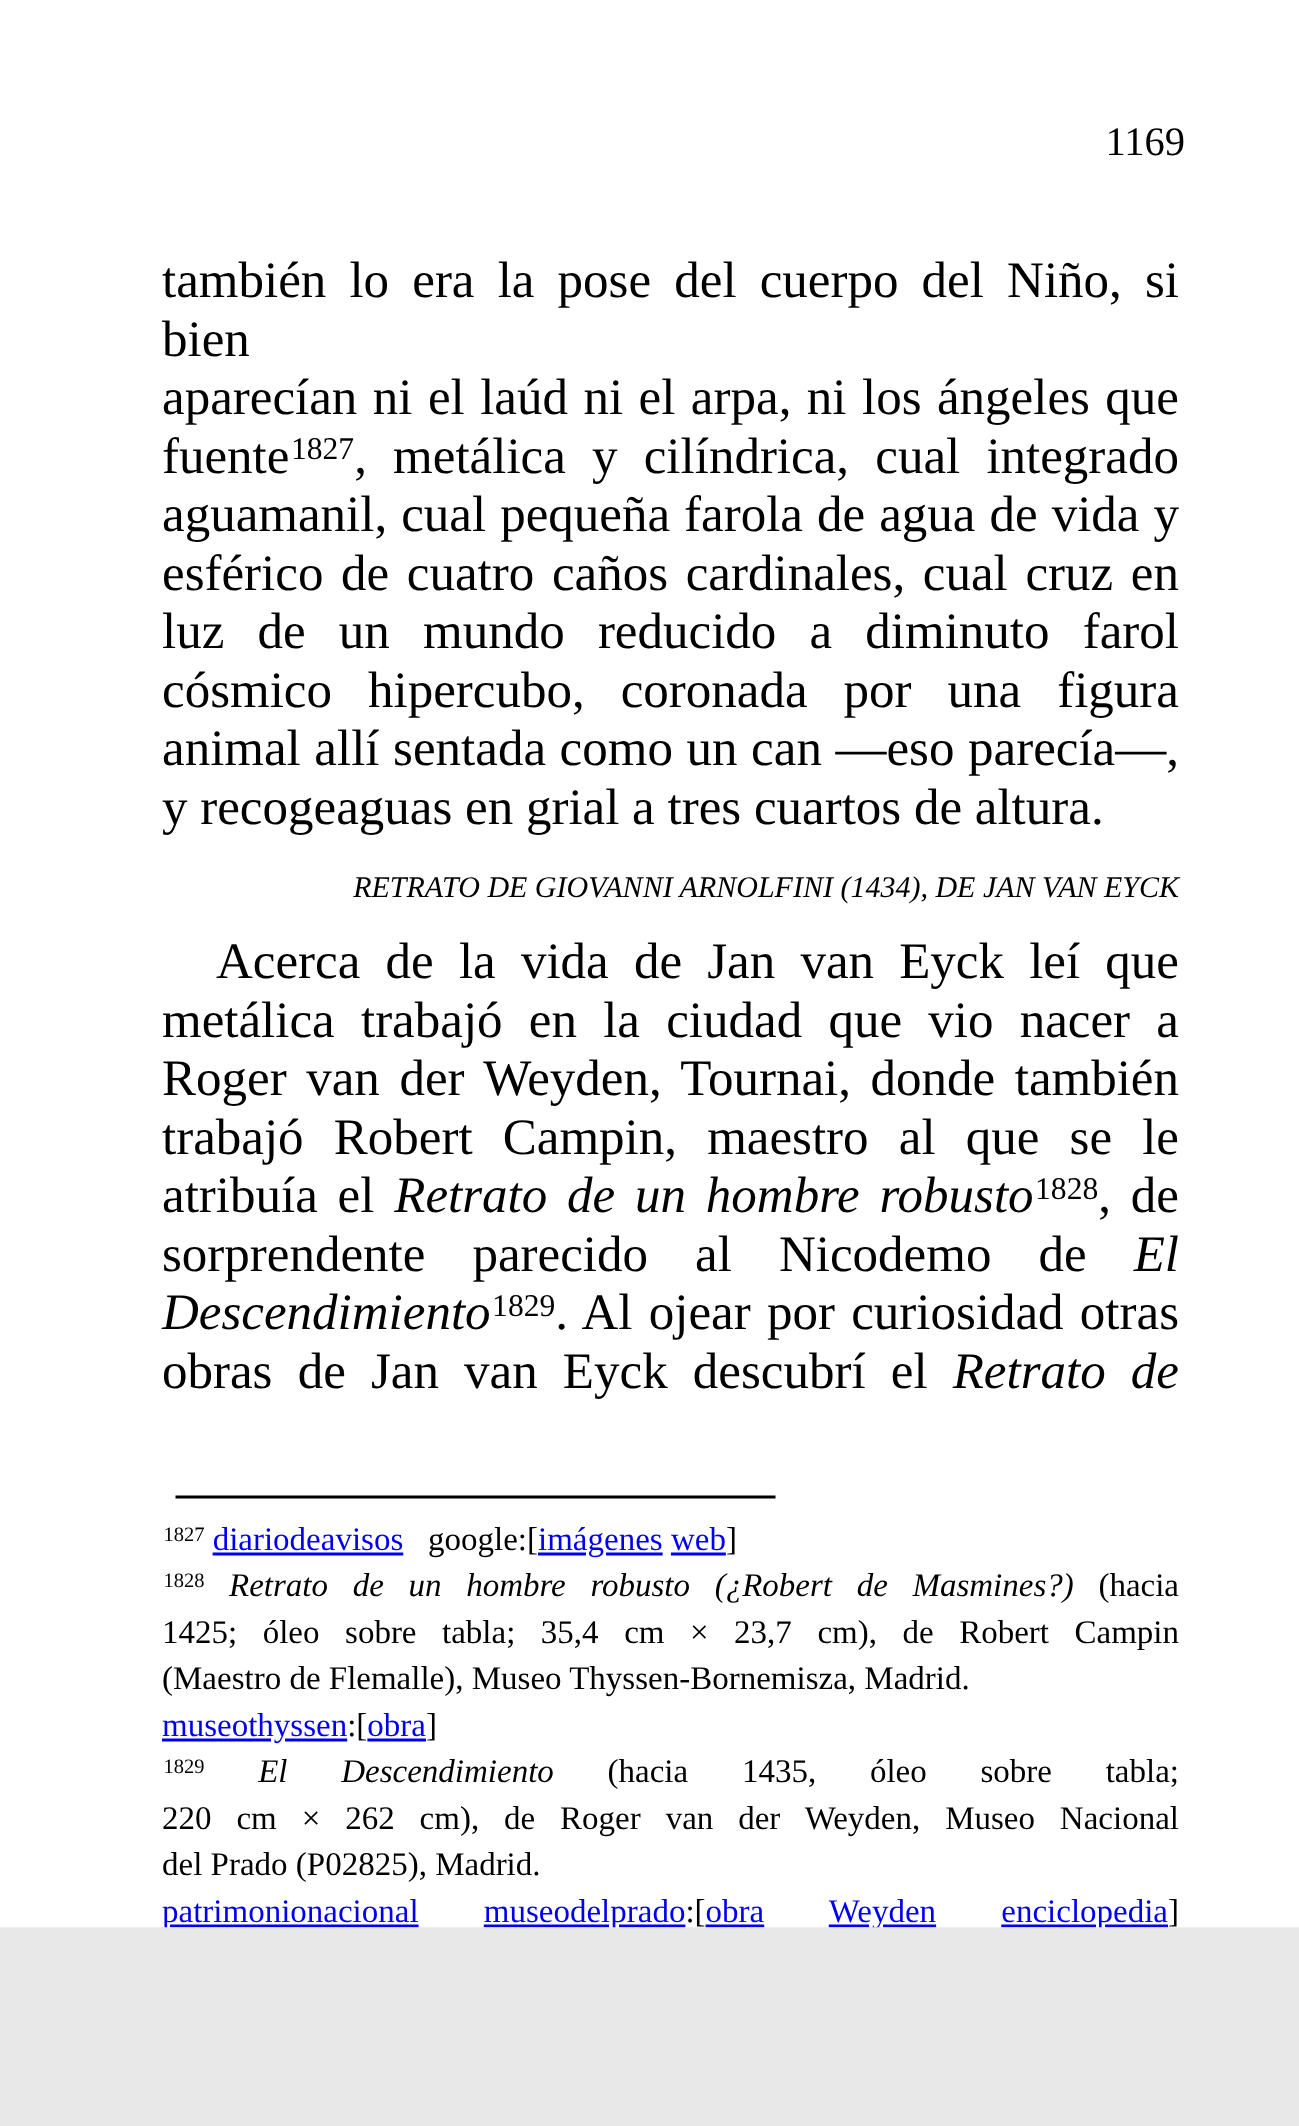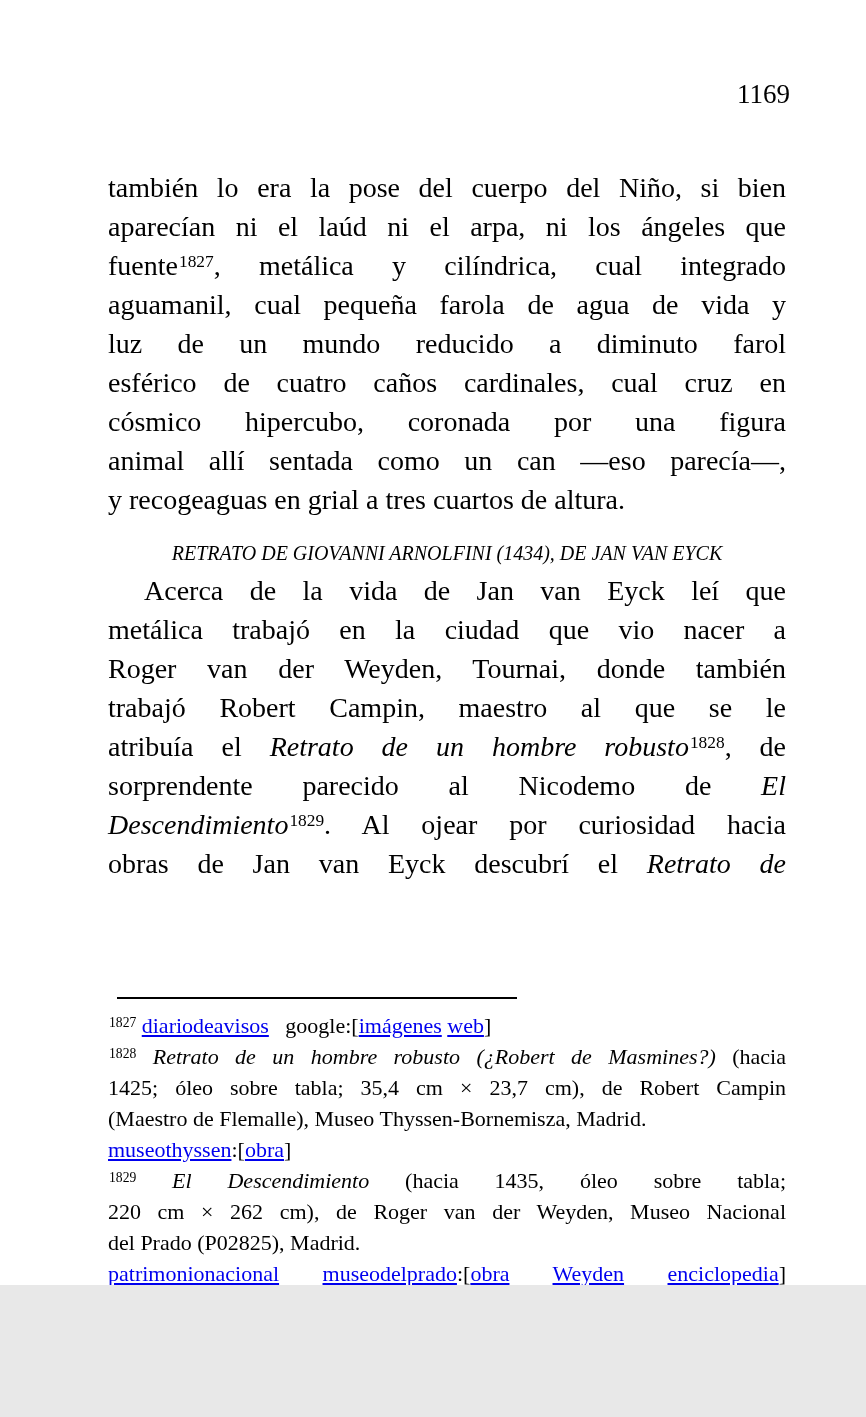--- a/index.html
+++ b/index.html
@@ -20,21 +20,21 @@
     right: 76px;
     font-size: 27px;
     line-height: 28px;
   }
   .content {
     position: absolute;
     left: 108px;
     top: 168px;
     width: 678px;
   }
-  .paragraph { font-size: 28px; }
+  .paragraph { font-size: 34px; }
   .tline {
     line-height: 39px;
     text-align: left;
     white-space: normal;
   }
   .tline.just {
     text-align: justify;
     text-align-last: justify;
   }
   .tline.indent { text-indent: 36px; }
@@ -44,23 +44,23 @@
     position: relative;
     top: -0.45em;
     margin-left: 1px;
     line-height: 0;
     margin-top: 18px;
   }
   .section-heading {
     font-size: 20px;
     font-weight: normal;
     font-style: italic;
-    text-align: center;
+    text-align: right;
     line-height: 28px;
-    margin: 20px 0 4px 0;
+    margin: 20px 0 16px 0;
   }
   .footnote-sep {
     position: absolute;
     left: 117px;
     top: 997px;
     width: 400px;
     height: 0;
     border-top: 2px solid var(--text-color, #000000);
   }
   .footnotes {
@@ -84,37 +84,37 @@
 <div class="page">
 
   <div class="page-number">1169</div>
 
   <div class="content">
     <div class="paragraph">
         <div class="tline just"><span>también lo era la pose del cuerpo del Niño, si bien</span></div>
         <div class="tline just"><span>aparecían ni el laúd ni el arpa, ni los ángeles que</span></div>
         <div class="tline just"><span>fuente</span><span class="seg-sup">1827</span><span>, metálica y cilíndrica, cual integrado</span></div>
         <div class="tline just"><span>aguamanil, cual pequeña farola de agua de vida y</span></div>
+        <div class="tline just"><span>esférico de cuatro caños cardinales, cual cruz en</span></div>
         <div class="tline just"><span>luz de un mundo reducido a diminuto farol</span></div>
-        <div class="tline just"><span>esférico de cuatro caños cardinales, cual cruz en</span></div>
         <div class="tline just"><span>cósmico hipercubo, coronada por una figura</span></div>
         <div class="tline just"><span>animal allí sentada como un can —eso parecía—,</span></div>
         <div class="tline"><span>y recogeaguas en grial a tres cuartos de altura.</span></div>
       </div>
 
     <h2 class="section-heading">RETRATO DE GIOVANNI ARNOLFINI (1434), DE JAN VAN EYCK</h2>
 
     <div class="paragraph">
         <div class="tline just indent"><span>Acerca de la vida de Jan van Eyck leí que</span></div>
         <div class="tline just"><span>metálica trabajó en la ciudad que vio nacer a</span></div>
         <div class="tline just"><span>Roger van der Weyden, Tournai, donde también</span></div>
         <div class="tline just"><span>trabajó Robert Campin, maestro al que se le</span></div>
         <div class="tline just"><span>atribuía el </span><span class="seg-italic">Retrato de un hombre robusto</span><span class="seg-sup">1828</span><span>, de</span></div>
         <div class="tline just"><span>sorprendente parecido al Nicodemo de </span><span class="seg-italic">El</span></div>
-        <div class="tline just"><span class="seg-italic">Descendimiento</span><span class="seg-sup">1829</span><span>. Al ojear por curiosidad hacia</span></div>
+        <div class="tline just"><span class="seg-italic">Descendimiento</span><span class="seg-sup">1829</span><span>. Al ojear por curiosidad otras</span></div>
         <div class="tline just"><span>obras de Jan van Eyck descubrí el </span><span class="seg-italic">Retrato de</span></div>
       </div>
   </div>
 
   <div class="footnote-sep"></div>
 
   <div class="footnotes">
     <div class="footnote">
         <div class="tline"><span class="seg-sup">1827</span><span> </span><a class="link" href="#">diariodeavisos</a><span>&nbsp;&nbsp; google:[</span><a class="link" href="#">imágenes</a><span> </span><a class="link" href="#">web</a><span>]</span></div>
       </div>

